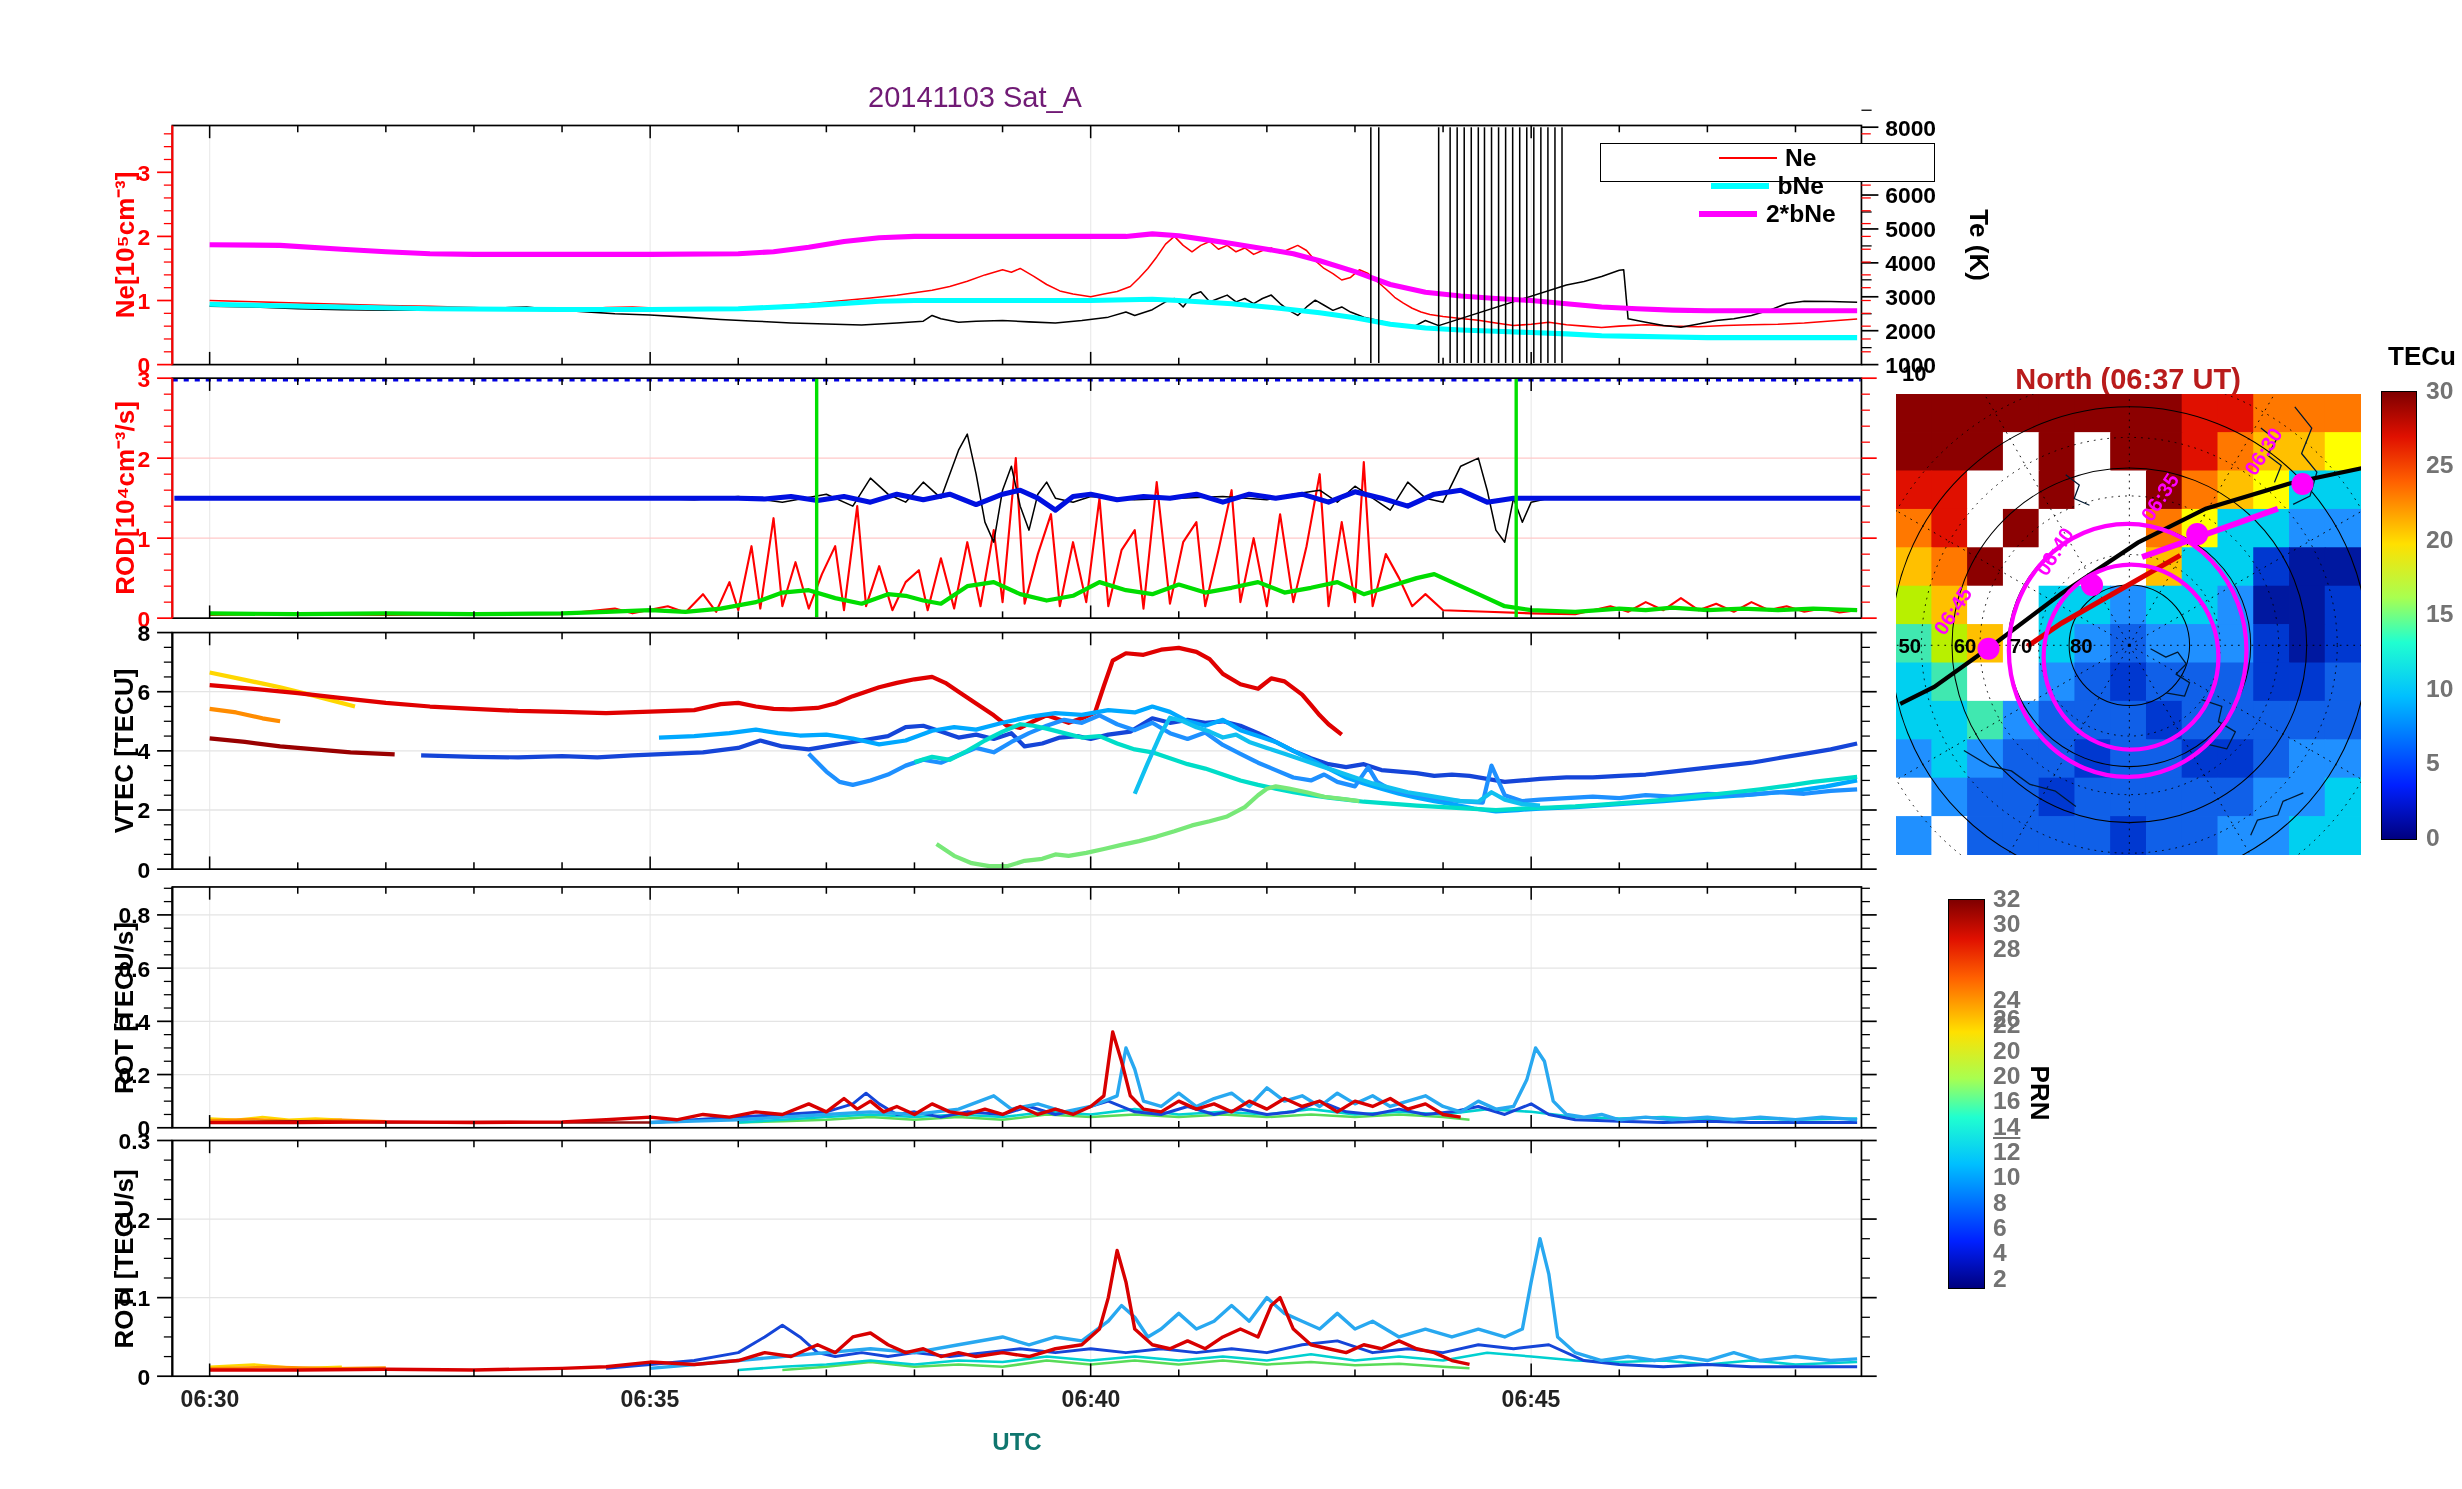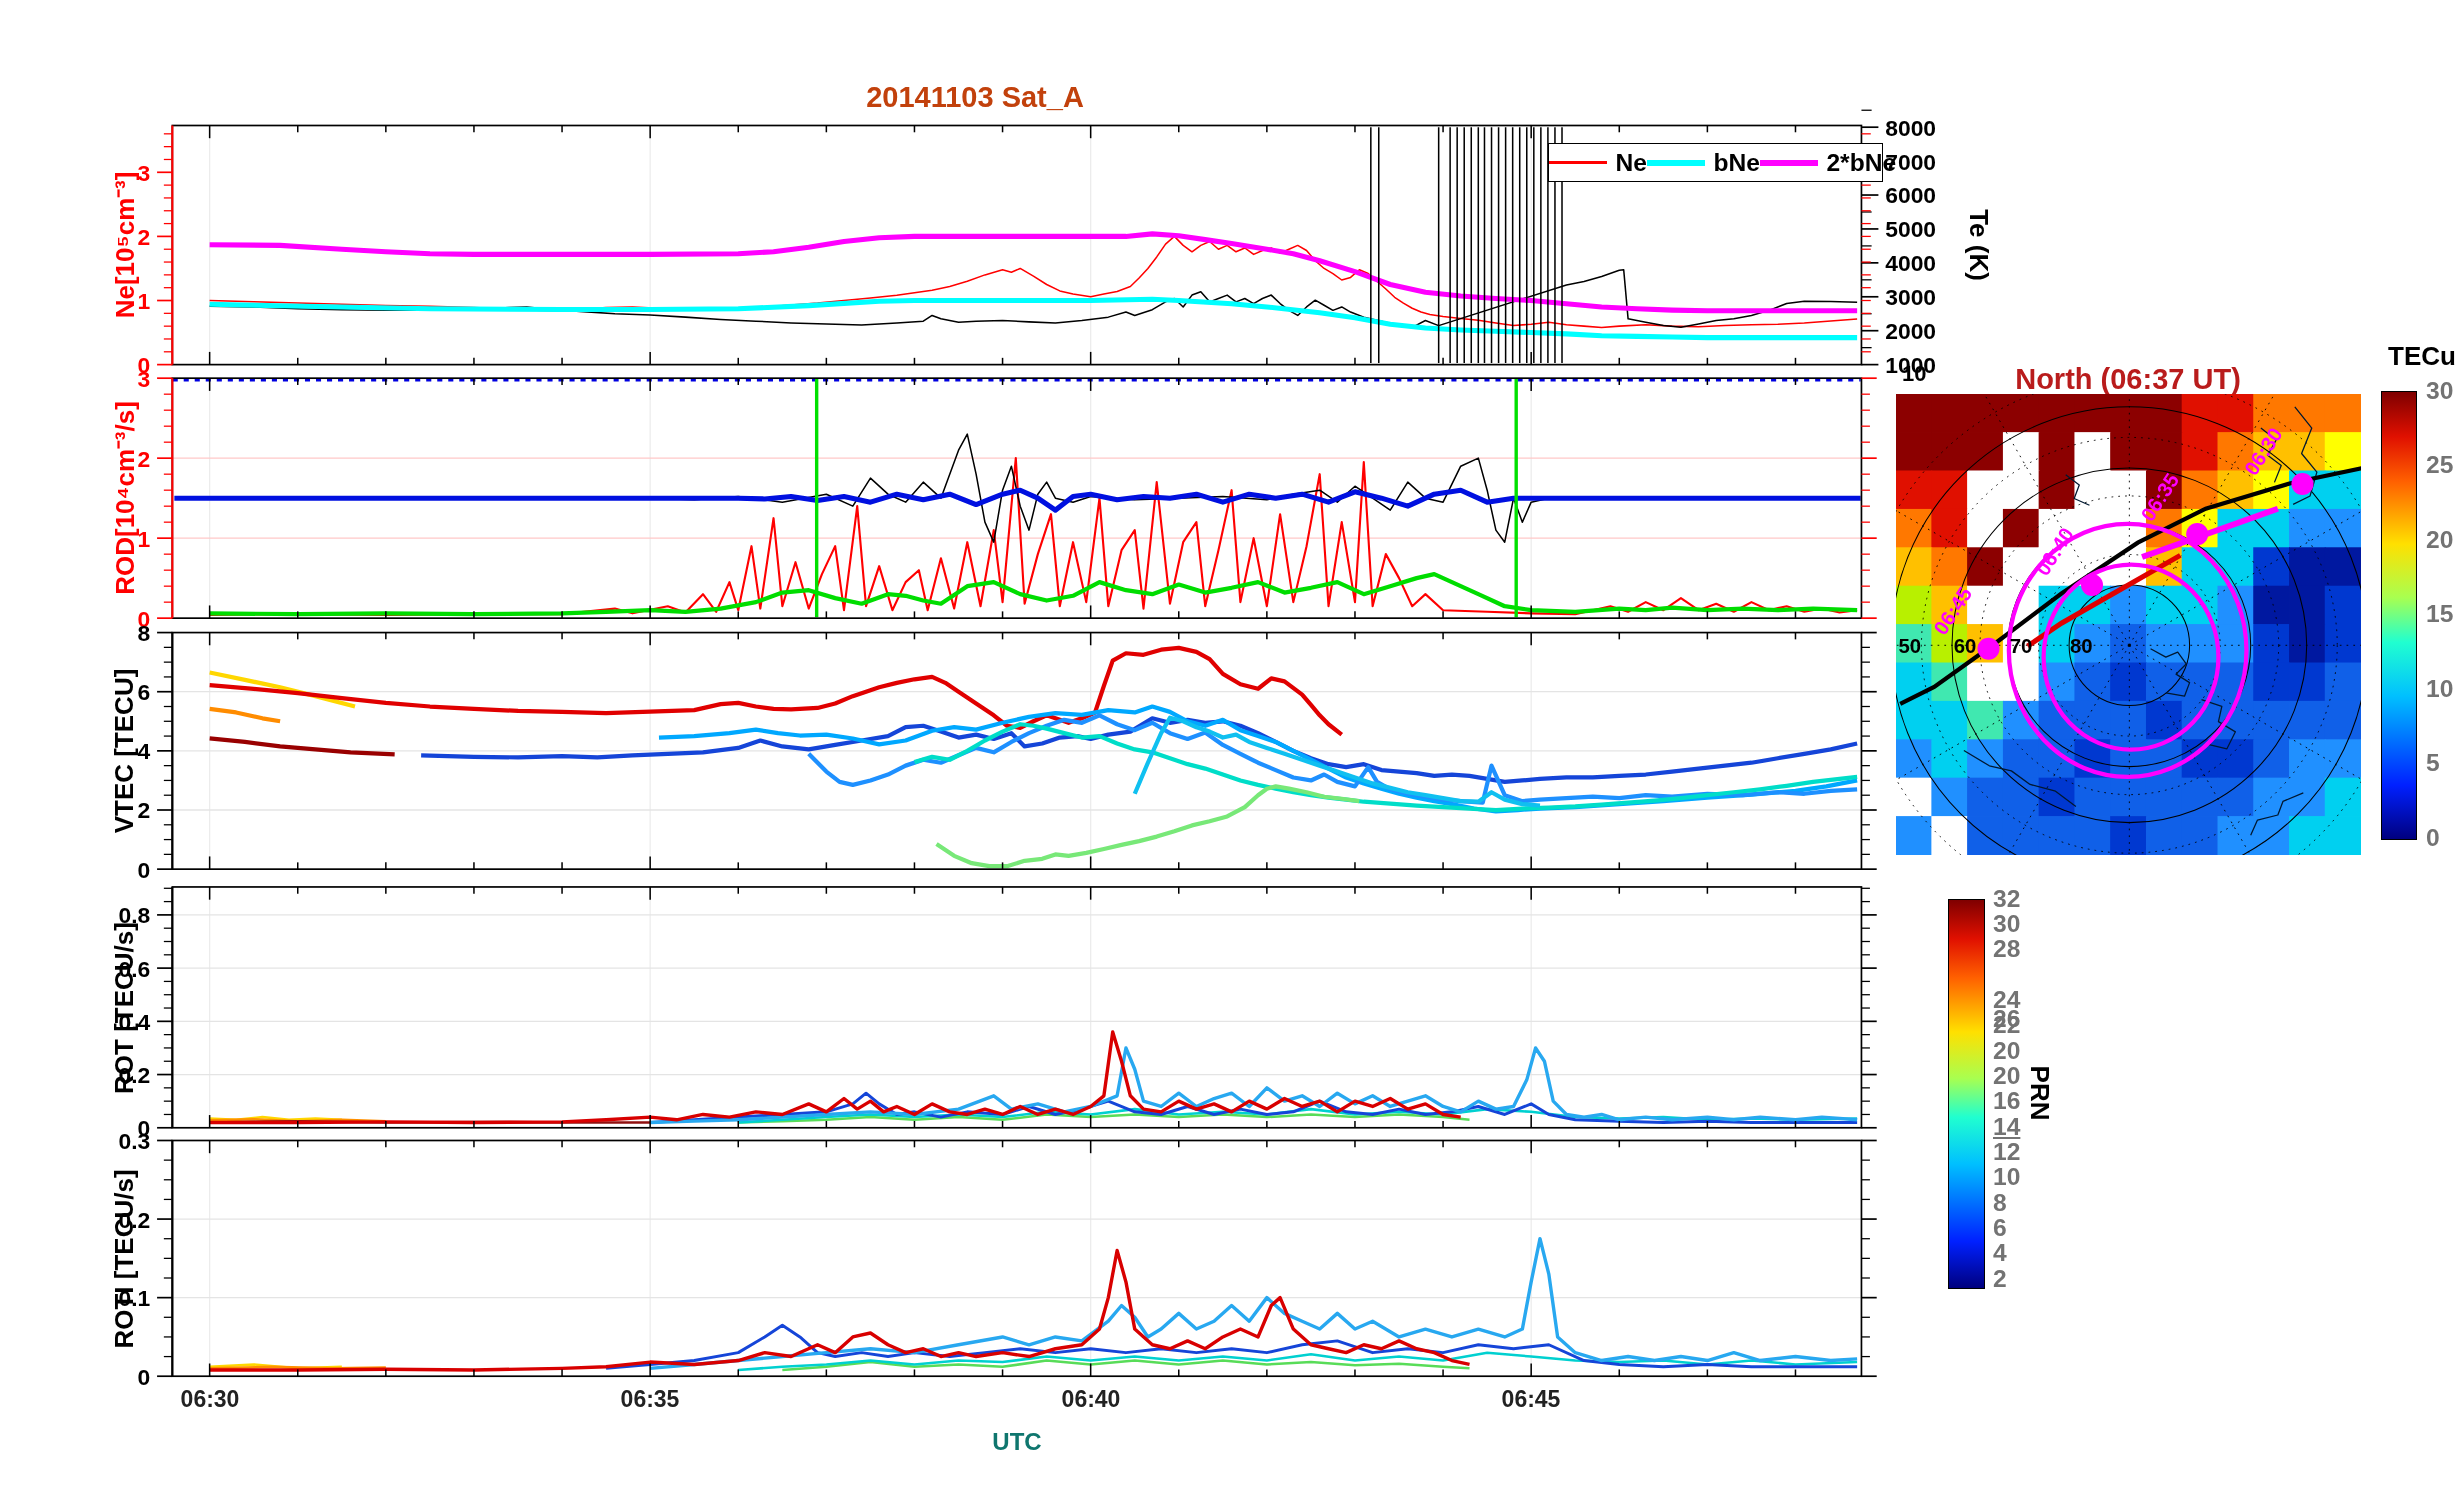--- a/index.html
+++ b/index.html
@@ -1,19 +1,19 @@
 <!DOCTYPE html>
 <html style="font-size:13.6px"><head>
 <meta charset="utf-8">
 <style>
   html,body{margin:0;padding:0;background:#fff;}
   #fig{position:relative;width:2462px;height:1489px;background:#fff;overflow:hidden;
        font-family:"Liberation Sans",sans-serif;}
   .title{position:absolute;left:975px;top:81px;transform:translateX(-50%);
-         font-size:29px;font-weight:bold;color:#c2410c;white-space:nowrap;}
+         font-size:29px;font-weight:normal;color:#701a75;white-space:nowrap;}
   .vlab{position:absolute;transform:translate(-50%,-50%) rotate(-90deg);
         font-size:26px;font-weight:bold;white-space:nowrap;}
   .vlab.red{color:#ff0000;}
   .vlabR{position:absolute;transform:translate(-50%,-50%) rotate(90deg);
          font-size:26px;font-weight:bold;color:#000;white-space:nowrap;}
   .xlab{position:absolute;transform:translateX(-50%);font-size:23px;font-weight:bold;color:#222;}
   .utc{position:absolute;transform:translateX(-50%);font-size:24px;font-weight:bold;color:#0f766e;}
   .maptitle{position:absolute;transform:translateX(-50%);font-size:29px;font-weight:bold;color:#b91c1c;white-space:nowrap;}
   .cbtitle{position:absolute;transform:translateX(-50%);font-size:26px;font-weight:bold;color:#000;}
   .stray{position:absolute;font-size:22px;font-weight:bold;color:#000;}
@@ -785,21 +785,21 @@
       <text x="205" y="305" fill="#000" font-size="24" font-weight="bold" font-family="Liberation Sans, sans-serif" text-anchor="start">80</text>
       <text x="440" y="72" fill="#ff00ff" font-size="24" font-weight="bold" font-family="Liberation Sans, sans-serif" text-anchor="middle" transform="rotate(-57 440 72)">06:30</text>
       <text x="318" y="126" fill="#ff00ff" font-size="24" font-weight="bold" font-family="Liberation Sans, sans-serif" text-anchor="middle" transform="rotate(-57 318 126)">06:35</text>
       <text x="194" y="190" fill="#ff00ff" font-size="24" font-weight="bold" font-family="Liberation Sans, sans-serif" text-anchor="middle" transform="rotate(-57 194 190)">06:40</text>
       <text x="74" y="260" fill="#ff00ff" font-size="24" font-weight="bold" font-family="Liberation Sans, sans-serif" text-anchor="middle" transform="rotate(-57 74 260)">06:45</text>
     </svg>
 
   <div class="cbar" id="cb1" style="left:2381px;top:391px;width:34px;height:447px;"></div>
   <div class="cbar" id="cb2" style="left:1948px;top:899px;width:35px;height:388px;"></div>
 
-  <div class="legend" id="lg1" style="left:1548px;top:143px;width:333px;height:37px;">
+  <div class="legend" id="lg1" style="left:1600px;top:143px;width:333px;height:37px;flex-direction:column;">
     <span class="li">
         <span class="sw" style="height: 2.5px; background: rgb(255, 0, 0);"></span>
         <span class="ll">Ne</span>
       </span>
     <span class="li">
         <span class="sw" style="height: 6px; background: rgb(0, 255, 255);"></span>
         <span class="ll">bNe</span>
       </span>
     <span class="li">
         <span class="sw" style="height: 6px; background: rgb(255, 0, 255);"></span>

